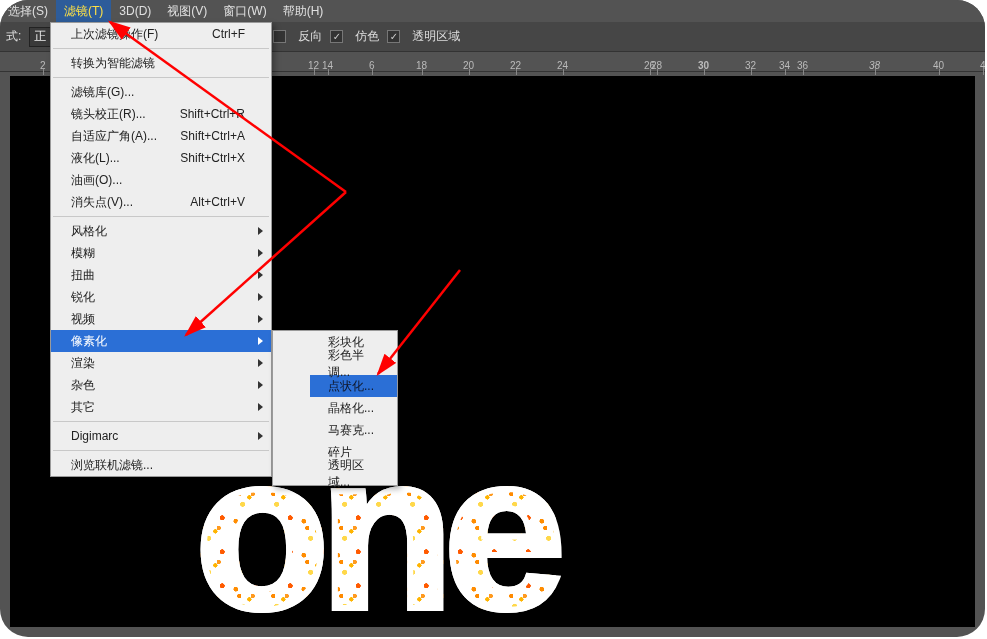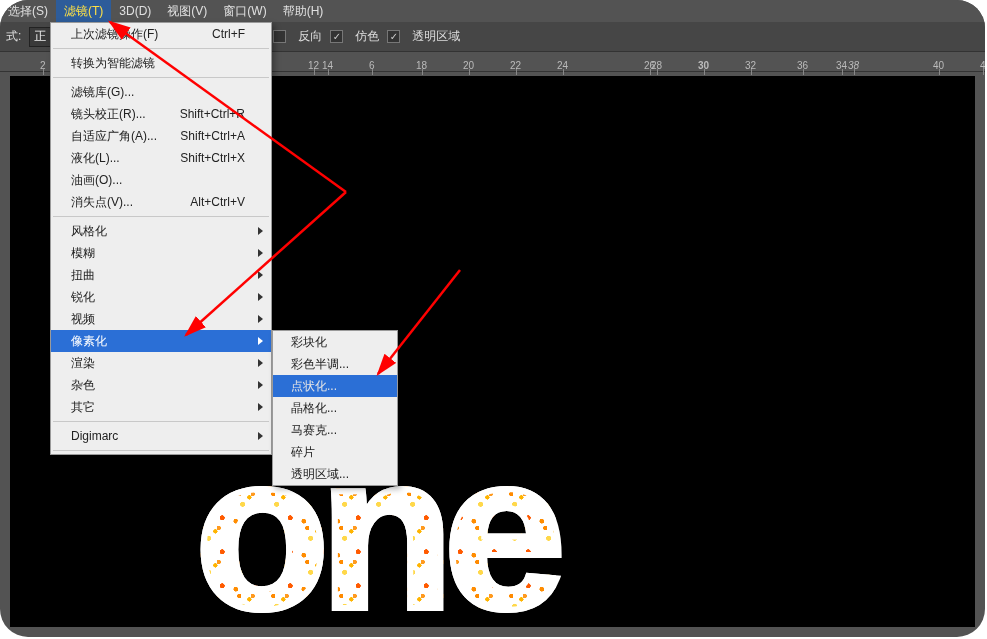--- a/index.html
+++ b/index.html
@@ -25,23 +25,23 @@
 .artwork span { background: radial-gradient(circle at 20% 30%, #ff8c00 6%, transparent 7%), radial-gradient(circle at 60% 60%, #ffb400 7%, transparent 8%), radial-gradient(circle at 80% 20%, #ff5a00 6%, transparent 7%), radial-gradient(circle at 40% 80%, #ffd84a 7%, transparent 8%), radial-gradient(circle at 70% 50%, #ff9a1f 7%, transparent 8%), radial-gradient(circle at 30% 50%, #ff8a00 7%, transparent 8%), #ffffff; background-size: 34px 34px; -webkit-background-clip: text; background-clip: text; color: transparent; }
 
 
 .dropdown { position: absolute; top: 22px; left: 50px; width: 222px; background: #eeeeee; border: 1px solid #9a9a9a; box-shadow: 3px 3px 6px rgba(0,0,0,.3); font-size: 12px; color: #222; z-index: 10; }
 .dropdown .row { display: flex; justify-content: space-between; align-items: center; height: 22px; padding: 0 26px 0 20px; position: relative; }
 .dropdown .row.selected { background: #2b6fd6; color: #fff; }
 .dropdown .sep { height: 1px; background: #c8c8c8; margin: 3px 2px; }
 .dropdown .arrow { position: absolute; right: 8px; top: 50%; transform: translateY(-50%); width: 0; height: 0; border-top: 4px solid transparent; border-bottom: 4px solid transparent; border-left: 5px solid #333; }
 .dropdown .row.selected .arrow { border-left-color: #fff; }
 
-.submenu { position: absolute; left: 272px; top: 330px; width: 126px; background: #eeeeee; border: 1px solid #9a9a9a; box-shadow: 3px 3px 6px rgba(0,0,0,.3); font-size: 12px; color: #222; z-index: 11; }
+.submenu { position: absolute; left: 272px; top: 330px; width: 126px; background: #eeeeee; border: 1px solid #9a9a9a; box-shadow: 3px 3px 6px rgba(0,0,0,.3); font-size: 12px; color: #222; z-index: 11; padding-left: 37px; }
 .submenu .row { height: 22px; padding: 0 14px 0 18px; display: flex; align-items: center; }
-.submenu .row.selected { background: #2b6fd6; color: #e5e5e5; }
+.submenu .row.selected { background: #2b6fd6; color: #0f172a; }
 
 
 .annot { position: absolute; left: 0; top: 0; width: 985px; height: 637px; pointer-events: none; z-index: 20; }
 </style>
 </head>
 <body>
 
 <div class="app">
 
   <div class="menubar">
@@ -81,23 +81,23 @@
       <div class="tick" style="left: 322px;">14</div>
       <div class="tick" style="left: 369px;">6</div>
       <div class="tick" style="left: 416px;">18</div>
       <div class="tick" style="left: 463px;">20</div>
       <div class="tick" style="left: 510px;">22</div>
       <div class="tick" style="left: 557px;">24</div>
       <div class="tick" style="left: 604px; margin-left: 40px;">26</div>
       <div class="tick" style="left: 651px;">28</div>
       <div class="tick" style="left: 698px; font-weight: bold;">30</div>
       <div class="tick" style="left: 745px;">32</div>
-      <div class="tick" style="left: 836px;">34</div>
+      <div class="tick" style="left: 779px;">34</div>
       <div class="tick" style="left: 797px;">36</div>
-      <div class="tick" style="left: 848px; font-style: italic;">38</div>
+      <div class="tick" style="left: 869px; font-style: italic;">38</div>
       <div class="tick" style="left: 933px;">40</div>
       <div class="tick" style="left: 980px;">4</div>
     </div>
 
   <div class="canvas-area">
     <div class="artwork"><span>one</span></div>
   </div>
 
   <div class="dropdown" id="dd">
       <div class="row">
@@ -167,20 +167,23 @@
       <div class="row">
         <span>其它</span>
         <span class="arrow"></span>
       </div>
       <div class="sep"></div>
       <div class="row">
         <span>Digimarc</span>
         <span class="arrow"></span>
       </div>
       <div class="sep"></div>
+      <div class="row">
+        <span>浏览联机滤镜...</span>
+      </div>
     </div>
 
   <div class="submenu" id="sm">
       <div class="row">彩块化</div>
       <div class="row">彩色半调...</div>
       <div class="row selected">点状化...</div>
       <div class="row">晶格化...</div>
       <div class="row">马赛克...</div>
       <div class="row">碎片</div>
       <div class="row">透明区域...</div>

